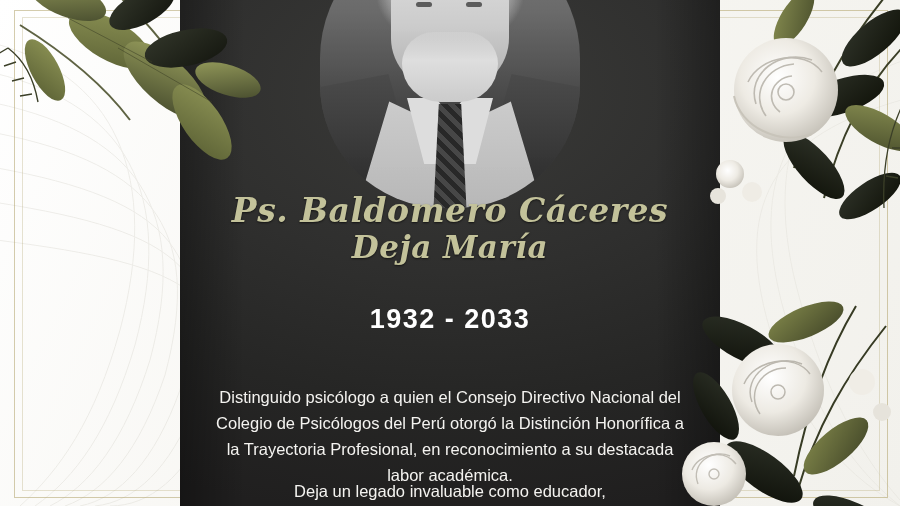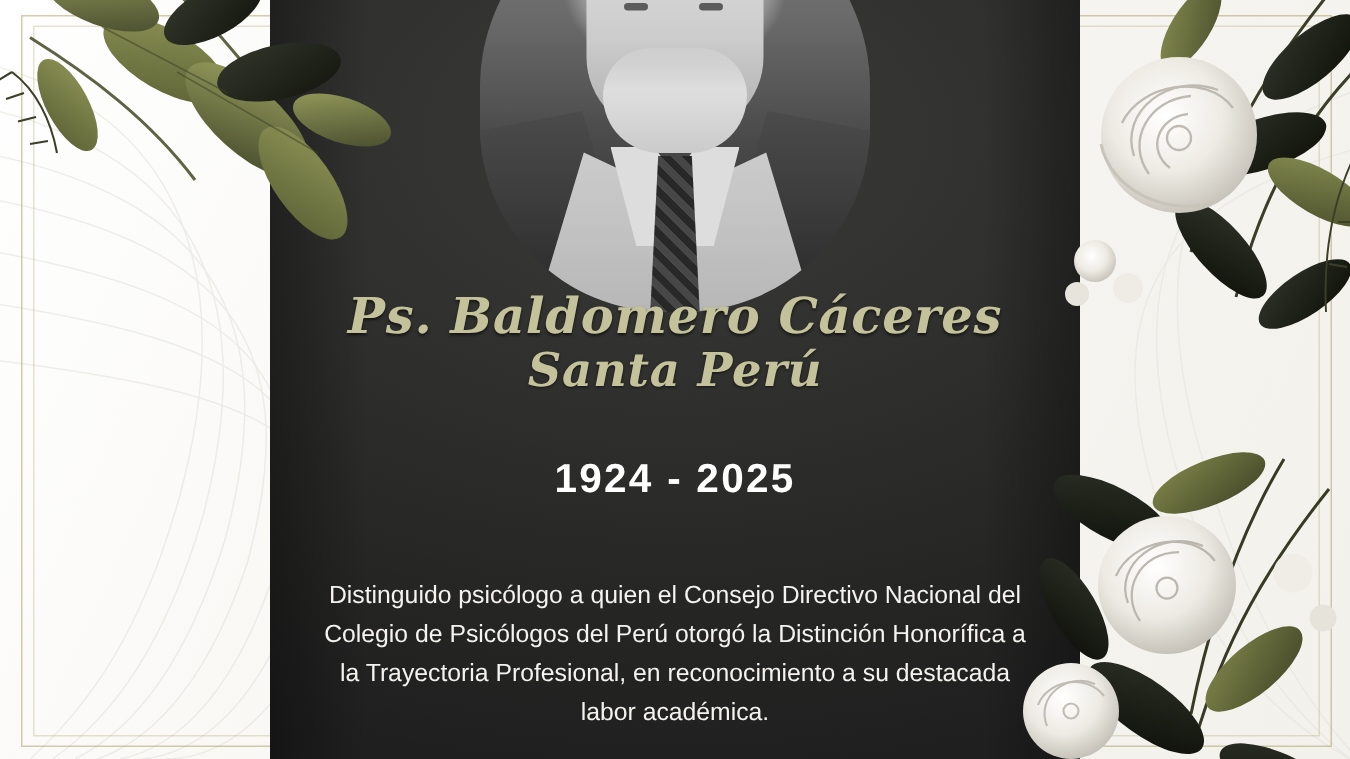--- a/index.html
+++ b/index.html
@@ -257,24 +257,25 @@
 
       <div class="p-eye l"></div>
       <div class="p-eye r"></div>
       <div class="p-beard"></div>
     </div>
   </div>
 
   <div class="content">
     <div class="name">
       <span class="l1">Ps. Baldomero Cáceres</span>
-      <span class="l2">Santa Perú</span>
+      <span class="l2">Deja María</span>
     </div>
-    <div class="years">1924  -   2025</div>
+    <div class="years">1932  -   2033</div>
     <div class="para">Distinguido psicólogo a quien el Consejo Directivo Nacional del Colegio de Psicólogos del Perú otorgó la Distinción Honorífica a la Trayectoria Profesional, en reconocimiento a su destacada labor académica.</div>
+    <div class="para2">Deja un legado invaluable como educador,</div>
   </div>
 
   <div class="floral floral-tl">
     <svg width="330" height="260" viewBox="0 0 330 260" xmlns="http://www.w3.org/2000/svg">
       <defs>
         <linearGradient id="olive1" x1="0" y1="0" x2="1" y2="1">
           <stop offset="0%" stop-color="#8d9355"></stop>
             <stop offset="100%" stop-color="#5a6034"></stop>
         </linearGradient>
         <linearGradient id="olive2" x1="0" y1="0" x2="1" y2="1">

